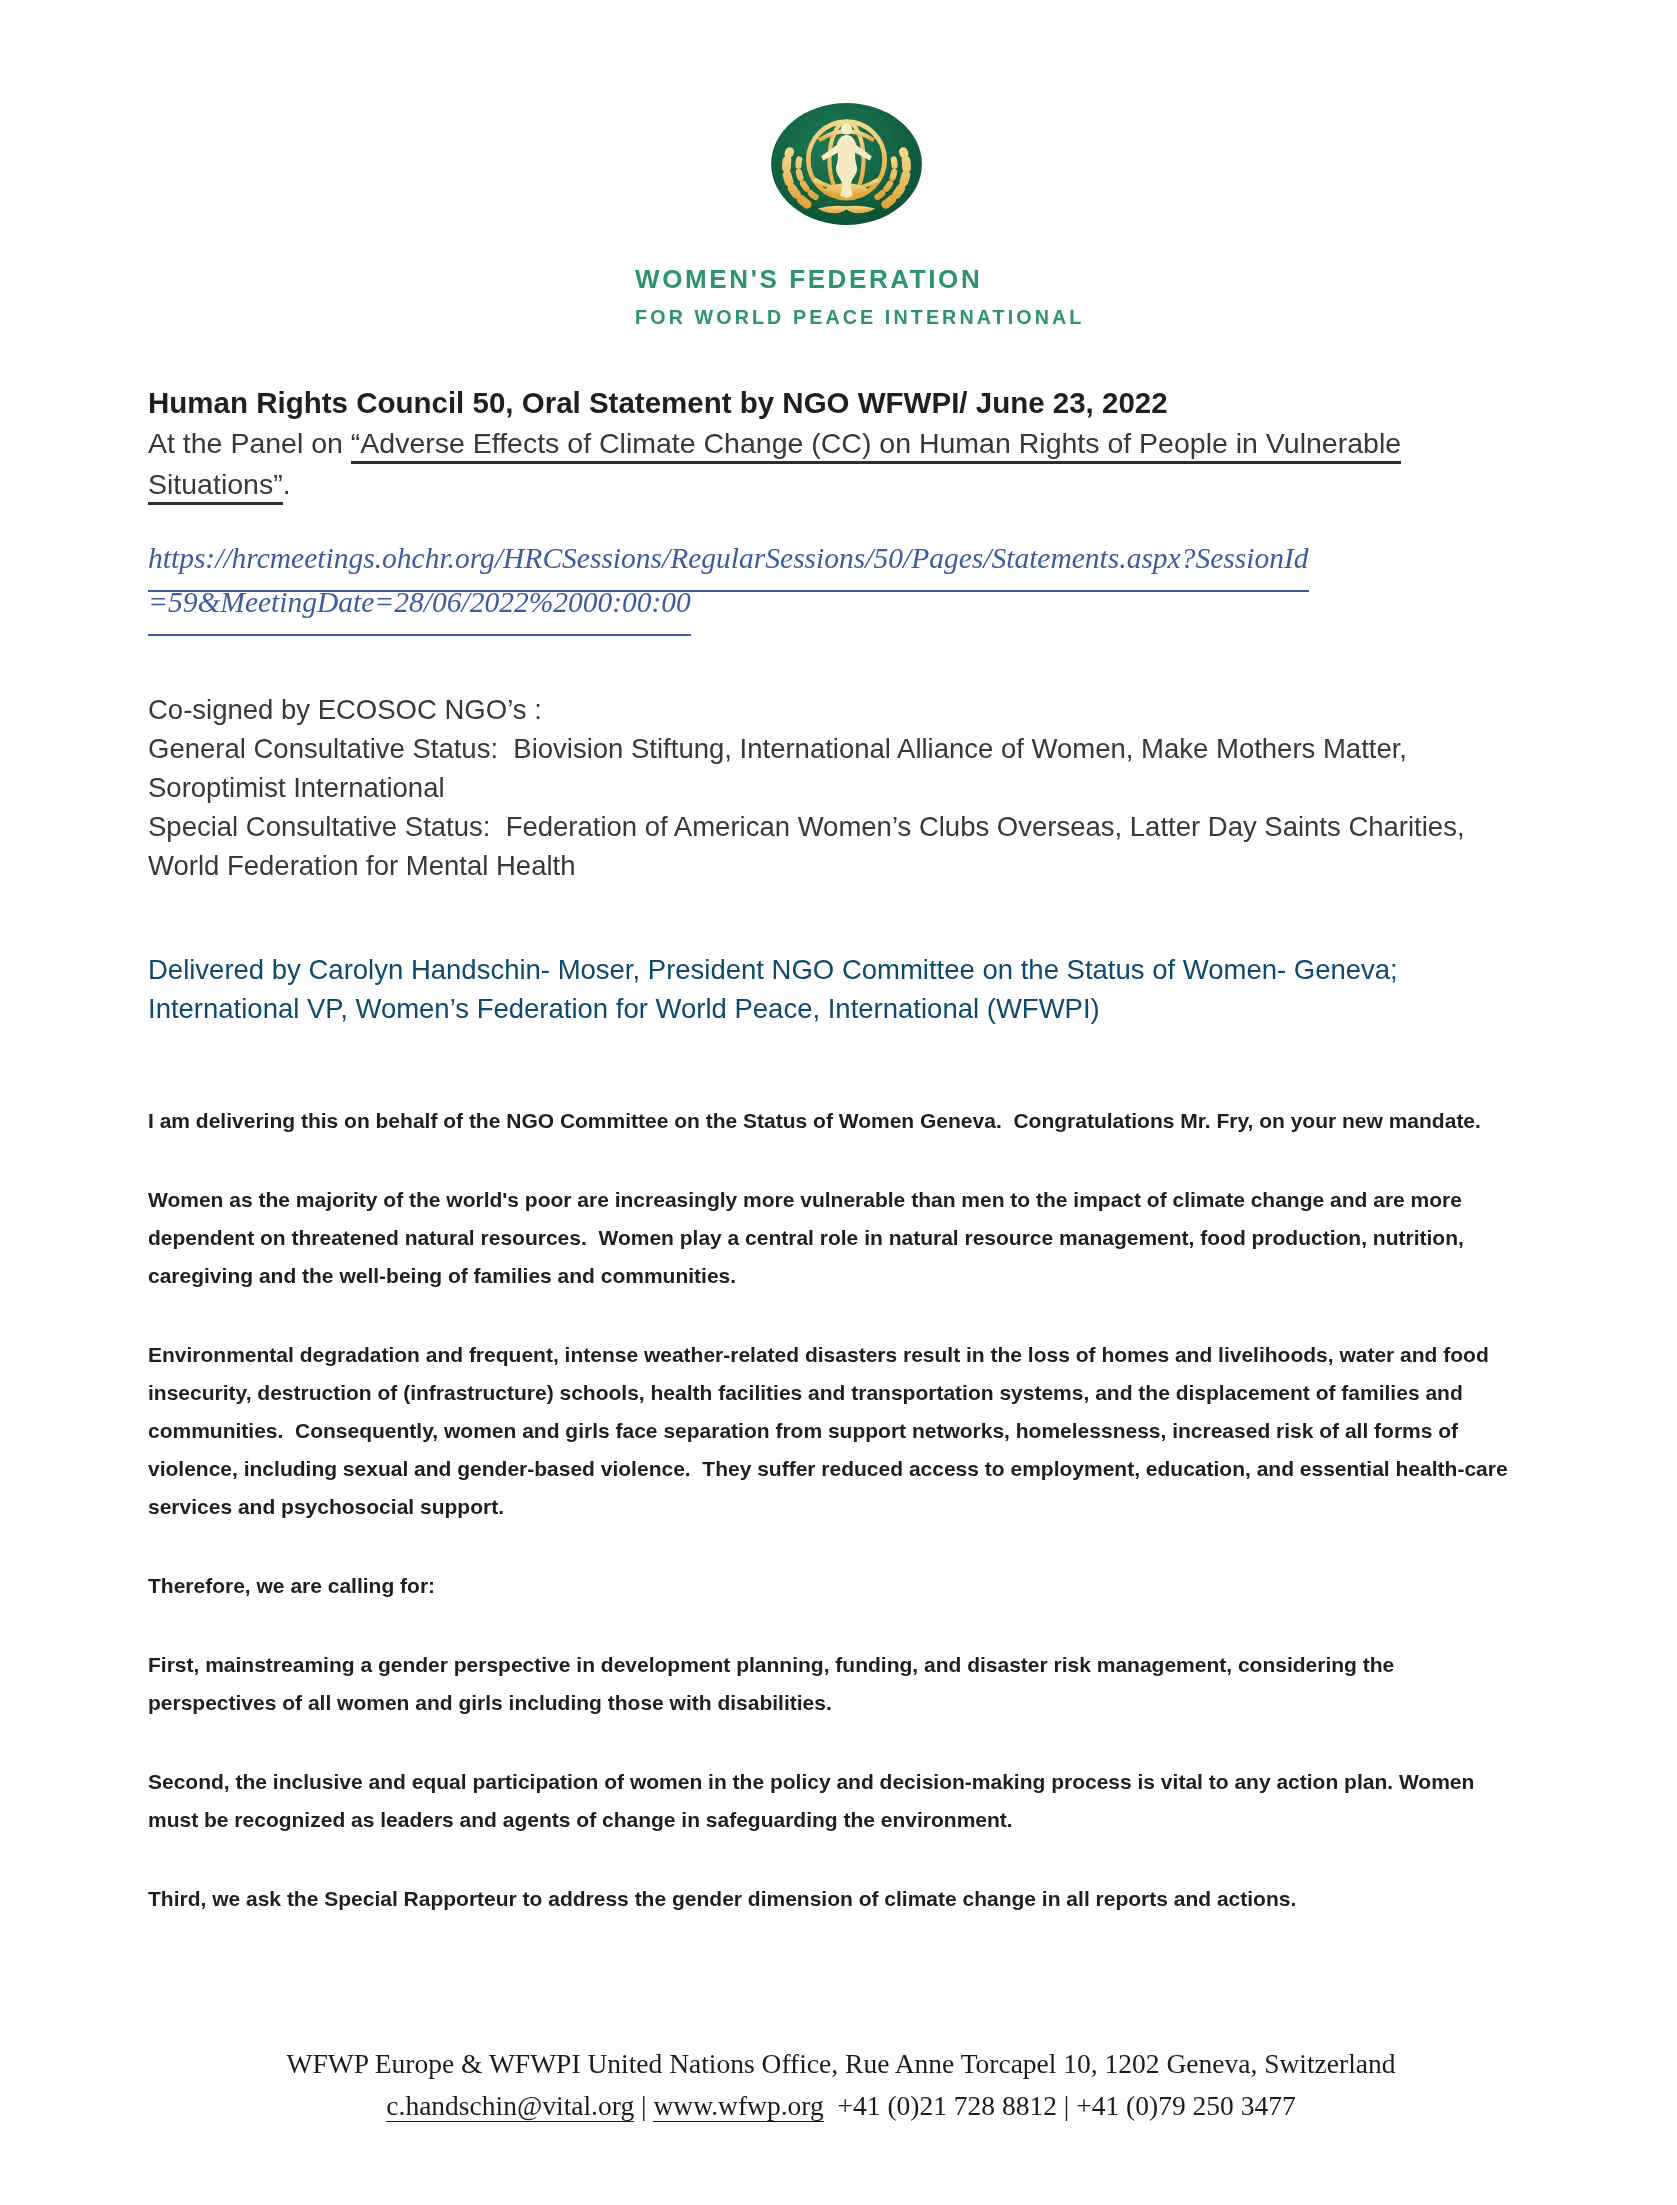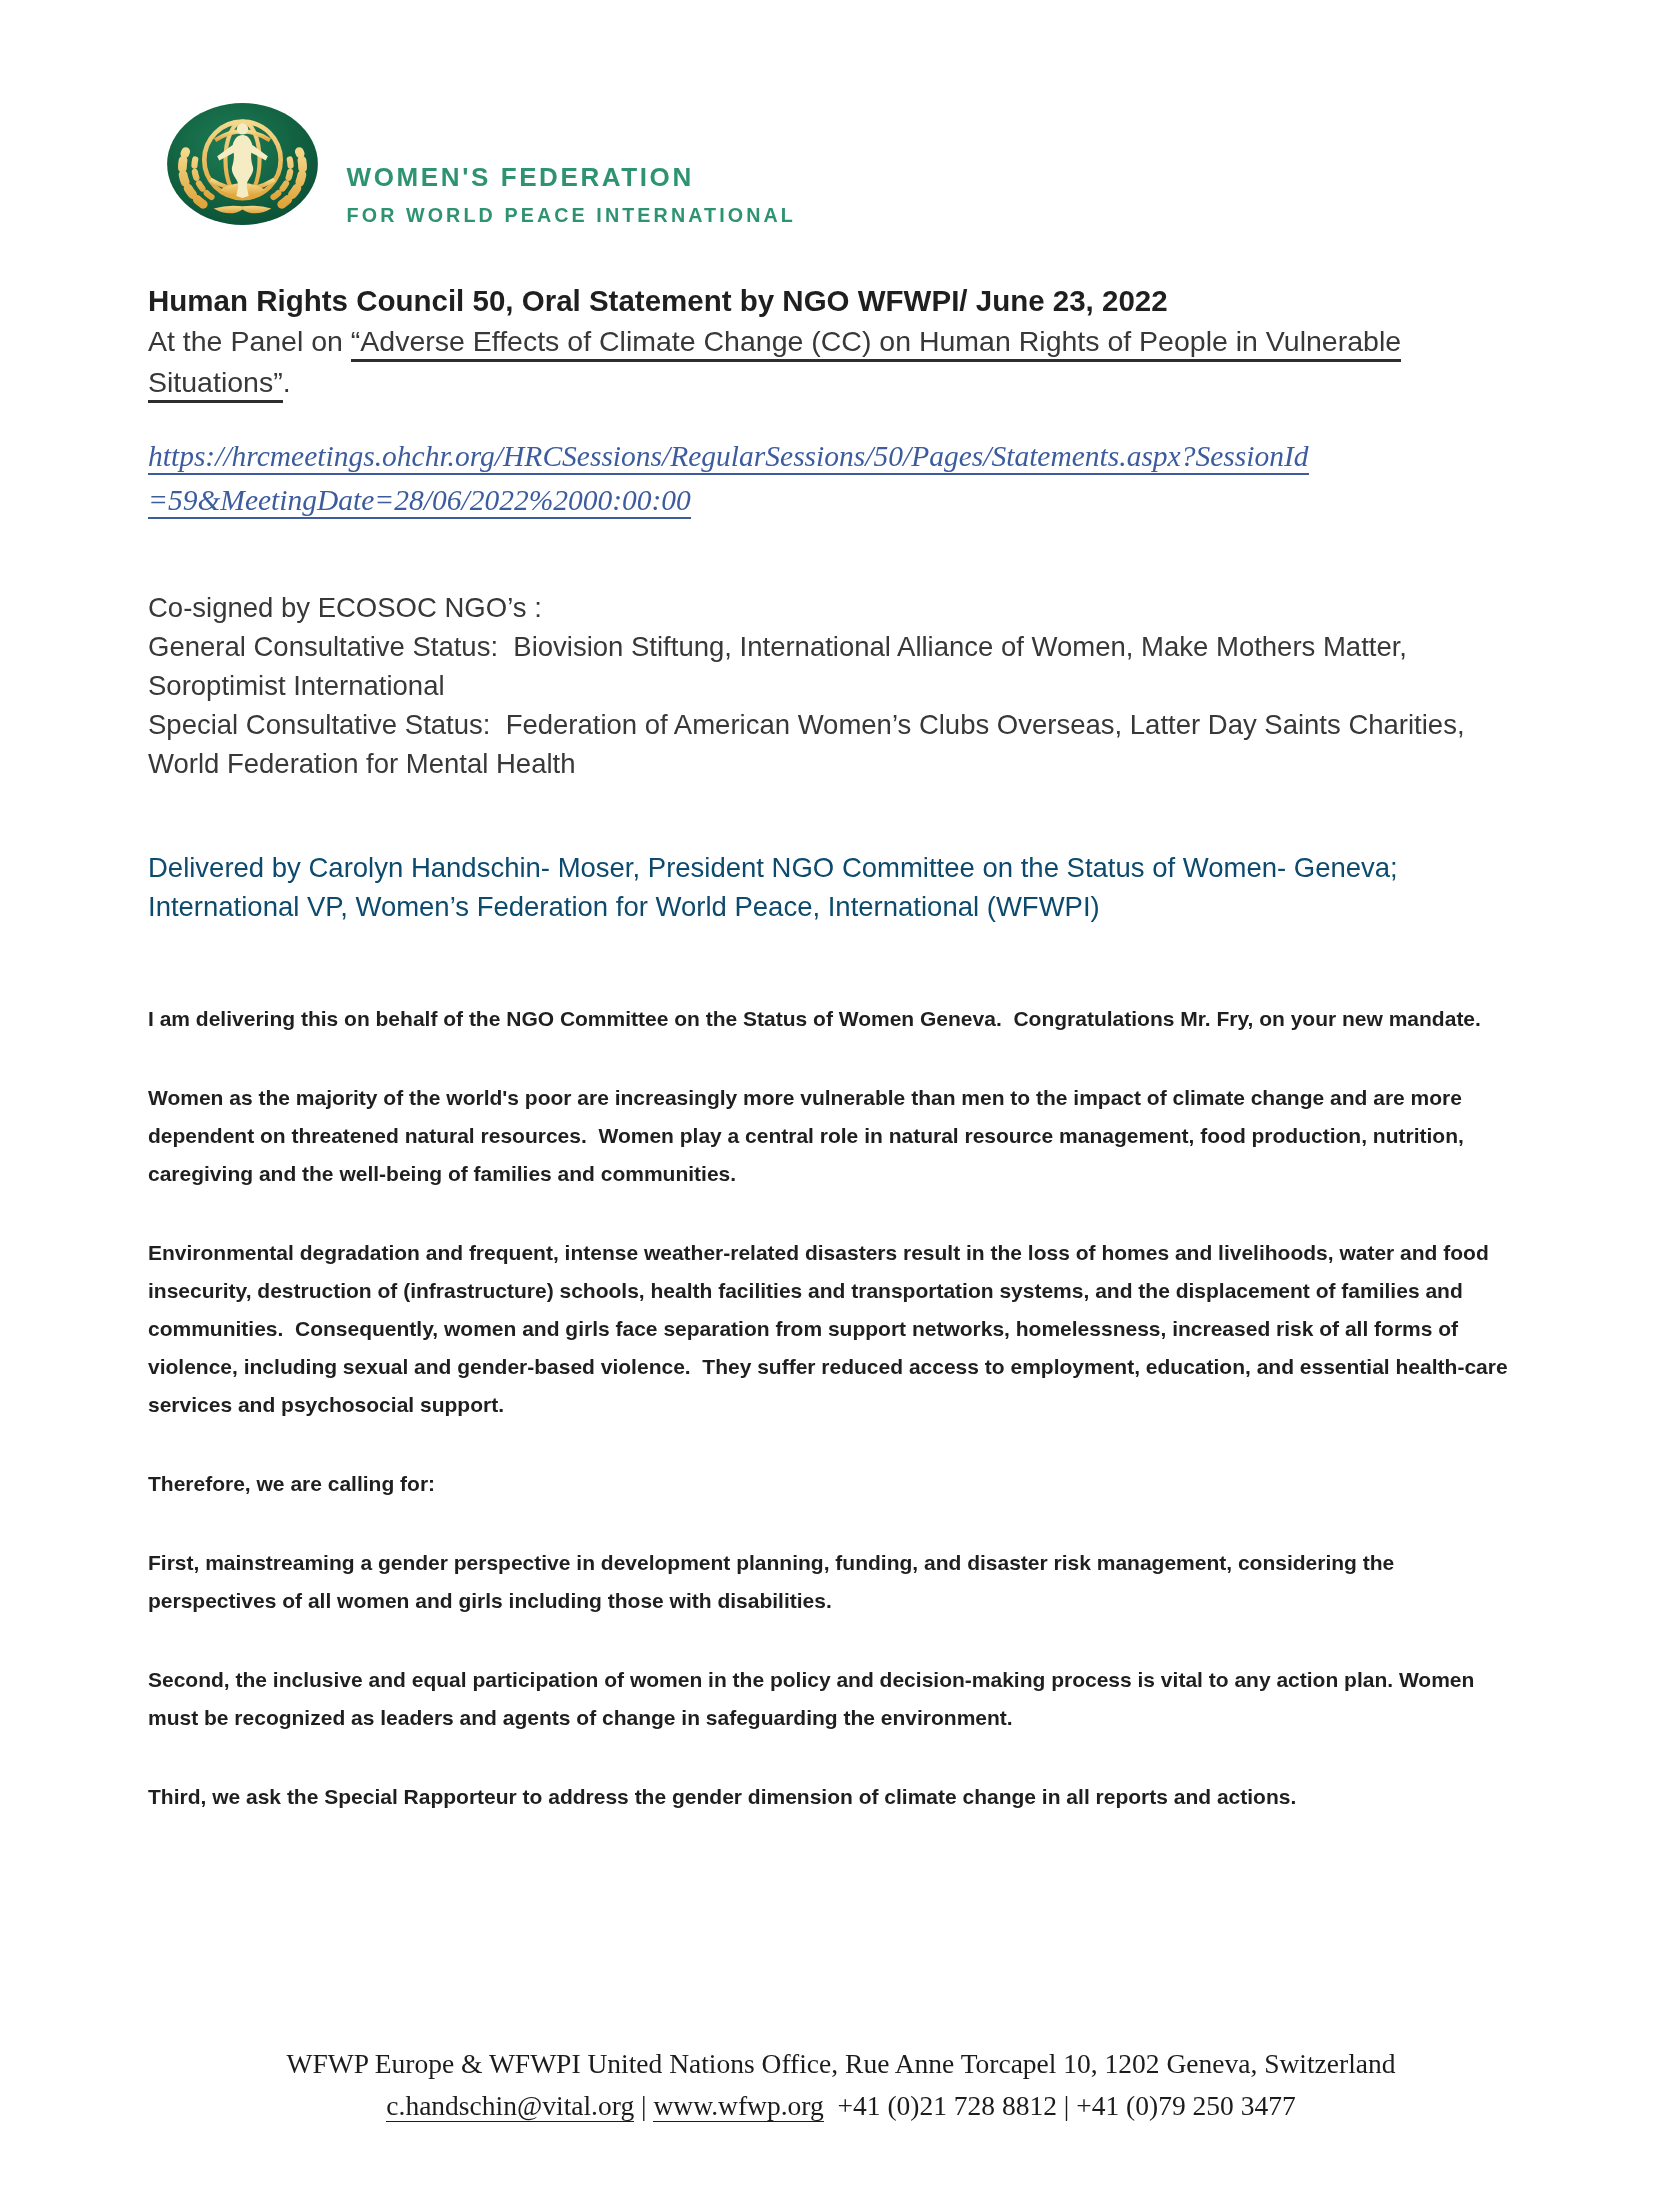--- a/index.html
+++ b/index.html
@@ -8,39 +8,39 @@
     position:relative;
     width:1678px; min-height:2205px;
     margin:0 auto;
     background:#ffffff;
     font-family:"Liberation Sans", sans-serif;
     overflow:hidden;
   }
   .content { padding:101px 150px 0 148px; }
 
   
-  .logo-row { display:flex; align-items:flex-end; margin-left:16.6px; }
+  .logo-row { display:flex; align-items:center; margin-left:16.6px;flex-direction:column; }
   .emblem-svg { width:155px; height:126px; flex:0 0 auto; }
   .org-text { margin-left:27px; padding-top:37px; color:#2e9370; font-weight:bold; }
   .org-line1 { font-size:26px; letter-spacing:2.6px; white-space:nowrap; }
   .org-line2 { font-size:19.7px; letter-spacing:3.1px; margin-top:11.4px; white-space:nowrap; }
 
   
   .title { margin-top:53px; font-size:29.5px; line-height:41px; font-weight:bold; color:#1f1f1f; }
   .subtitle { font-size:28.5px; line-height:41px; font-weight:normal; color:#383838; }
   .quote-underline { border-bottom:3.1px solid #2e2e2e; padding-bottom:1.6px; }
 
   
   .url-block {
     display:inline-block; margin-top:31px;
     font-family:"Liberation Serif", serif; font-style:italic;
     font-size:29.5px; line-height:44px; color:#3c5c9e;
     text-decoration:none; cursor:pointer;
   }
-  .url-line { border-bottom:2.1px solid #3c5c9e; padding-bottom:1px; }
+  .url-line { border-bottom:2.1px solid #3c5c9e; padding-bottom:16px; }
 
   
   .cosign { margin-top:66px; color:#383838; font-size:27.5px; line-height:39px; }
 
   
   .delivered { margin-top:65px; color:#0c4a6e; font-size:27.5px; line-height:39px; }
 
   
   .body-copy { margin-top:74px; }
   .body-copy p {

